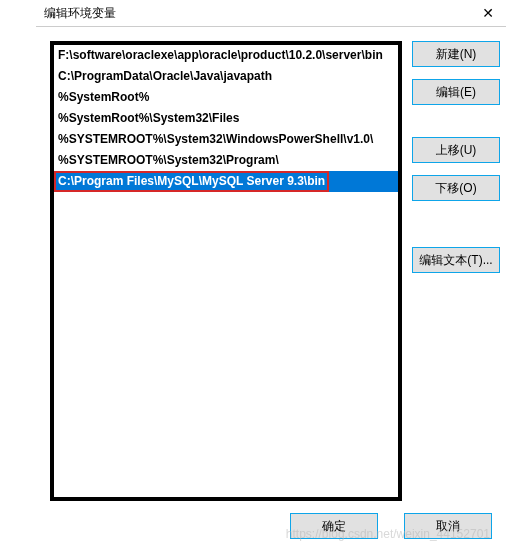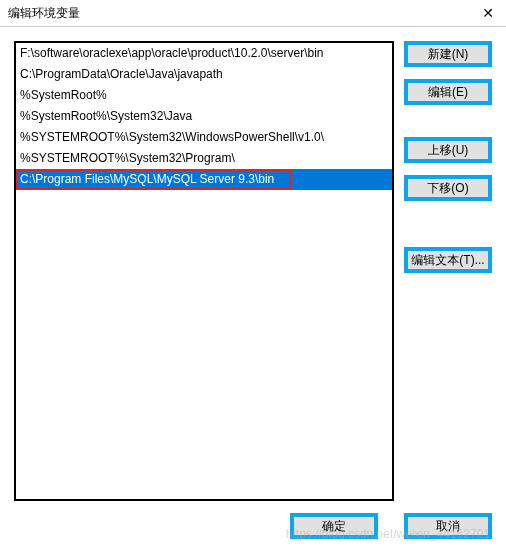--- a/index.html
+++ b/index.html
@@ -10,20 +10,21 @@
       width: 506px;
       height: 549px;
       overflow: hidden;
     }
     .dialog {
       width: 506px;
       height: 549px;
       background: #fff;
       display: flex;
       flex-direction: column;
+      padding-left: 36px;
     }
     .title-bar {
       height: 30px;
       display: flex;
       align-items: center;
       padding: 0 8px;
       border-bottom: 1px solid #ccc;
       background: #fff;
     }
     .title-text {
@@ -38,23 +39,24 @@
     }
     .content {
       flex: 1;
       display: flex;
       padding: 14px 6px 8px 14px;
       gap: 10px;
     }
     .list-box {
       width: 380px;
       height: 460px;
-      border: 2px solid #000000;
+      border: 4px solid #000000;
       background: #fff;
       overflow: hidden;
+      font-weight: bold;
     }
     .list-item {
       height: 21px;
       line-height: 21px;
       padding: 0 4px;
       font-size: 12px;
       color: #000;
       white-space: nowrap;
       overflow: hidden;
       cursor: default;
@@ -76,21 +78,21 @@
     .button-col {
       display: flex;
       flex-direction: column;
       gap: 0;
       width: 88px;
     }
     .btn {
       width: 88px;
       height: 26px;
       background: #e1e1e1;
-      border: 4px solid #0ea5e9;
+      border: 1px solid #0ea5e9;
       font-size: 12px;
       color: #000;
       font-family: inherit;
       cursor: pointer;
       margin-bottom: 12px;
       text-align: center;
     }
     .spacer-sm { height: 20px; }
     .spacer-lg { height: 34px; }
     .bottom-bar {
@@ -118,21 +120,21 @@
     <span class="title-text">编辑环境变量</span>
     <span class="close-x">✕</span>
   </div>
 
   <div class="content">
 
     <div class="list-box">
       <div class="list-item">F:\software\oraclexe\app\oracle\product\10.2.0\server\bin</div>
       <div class="list-item">C:\ProgramData\Oracle\Java\javapath</div>
       <div class="list-item">%SystemRoot%</div>
-      <div class="list-item">%SystemRoot%\System32\Java</div>
+      <div class="list-item">%SystemRoot%\System32\Files</div>
       <div class="list-item">%SYSTEMROOT%\System32\WindowsPowerShell\v1.0\</div>
       <div class="list-item">%SYSTEMROOT%\System32\Program\</div>
       <div class="list-item selected">
         <span>C:\Program Files\MySQL\MySQL Server 9.3\bin</span>
         <div class="highlight-box"></div>
       </div>
     </div>
 
     <div class="button-col">
       <button class="btn">新建(N)</button>

